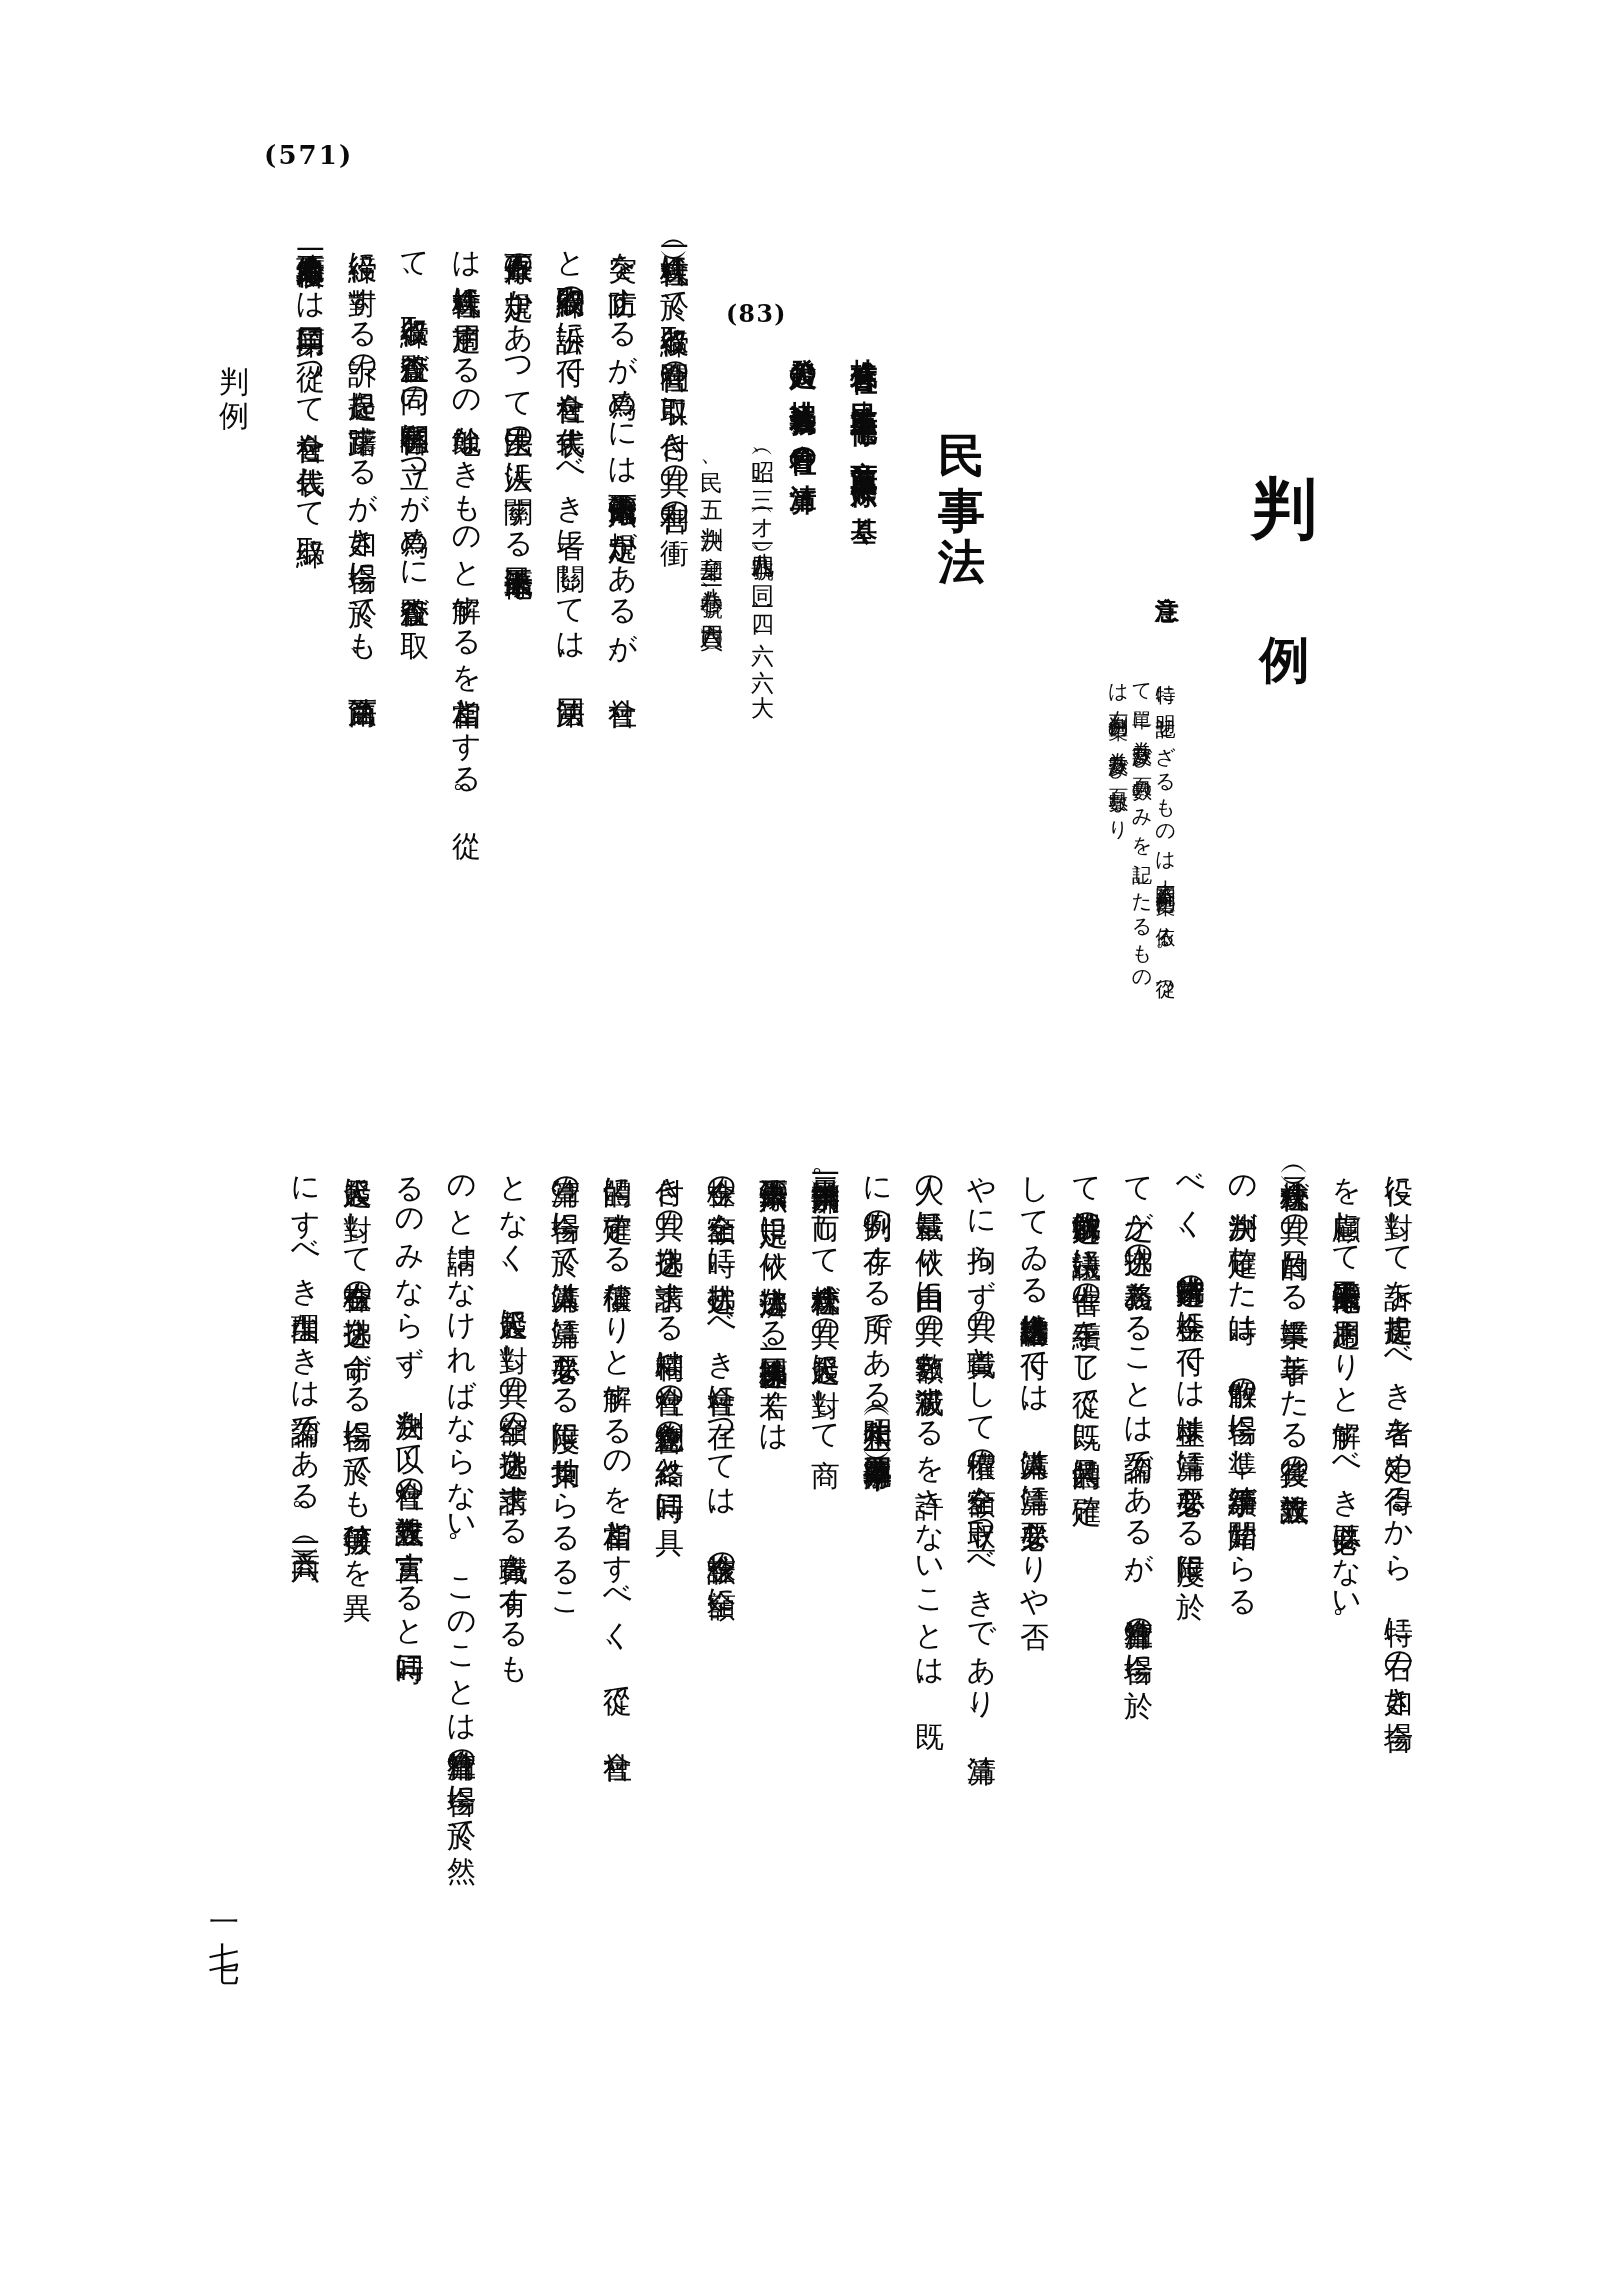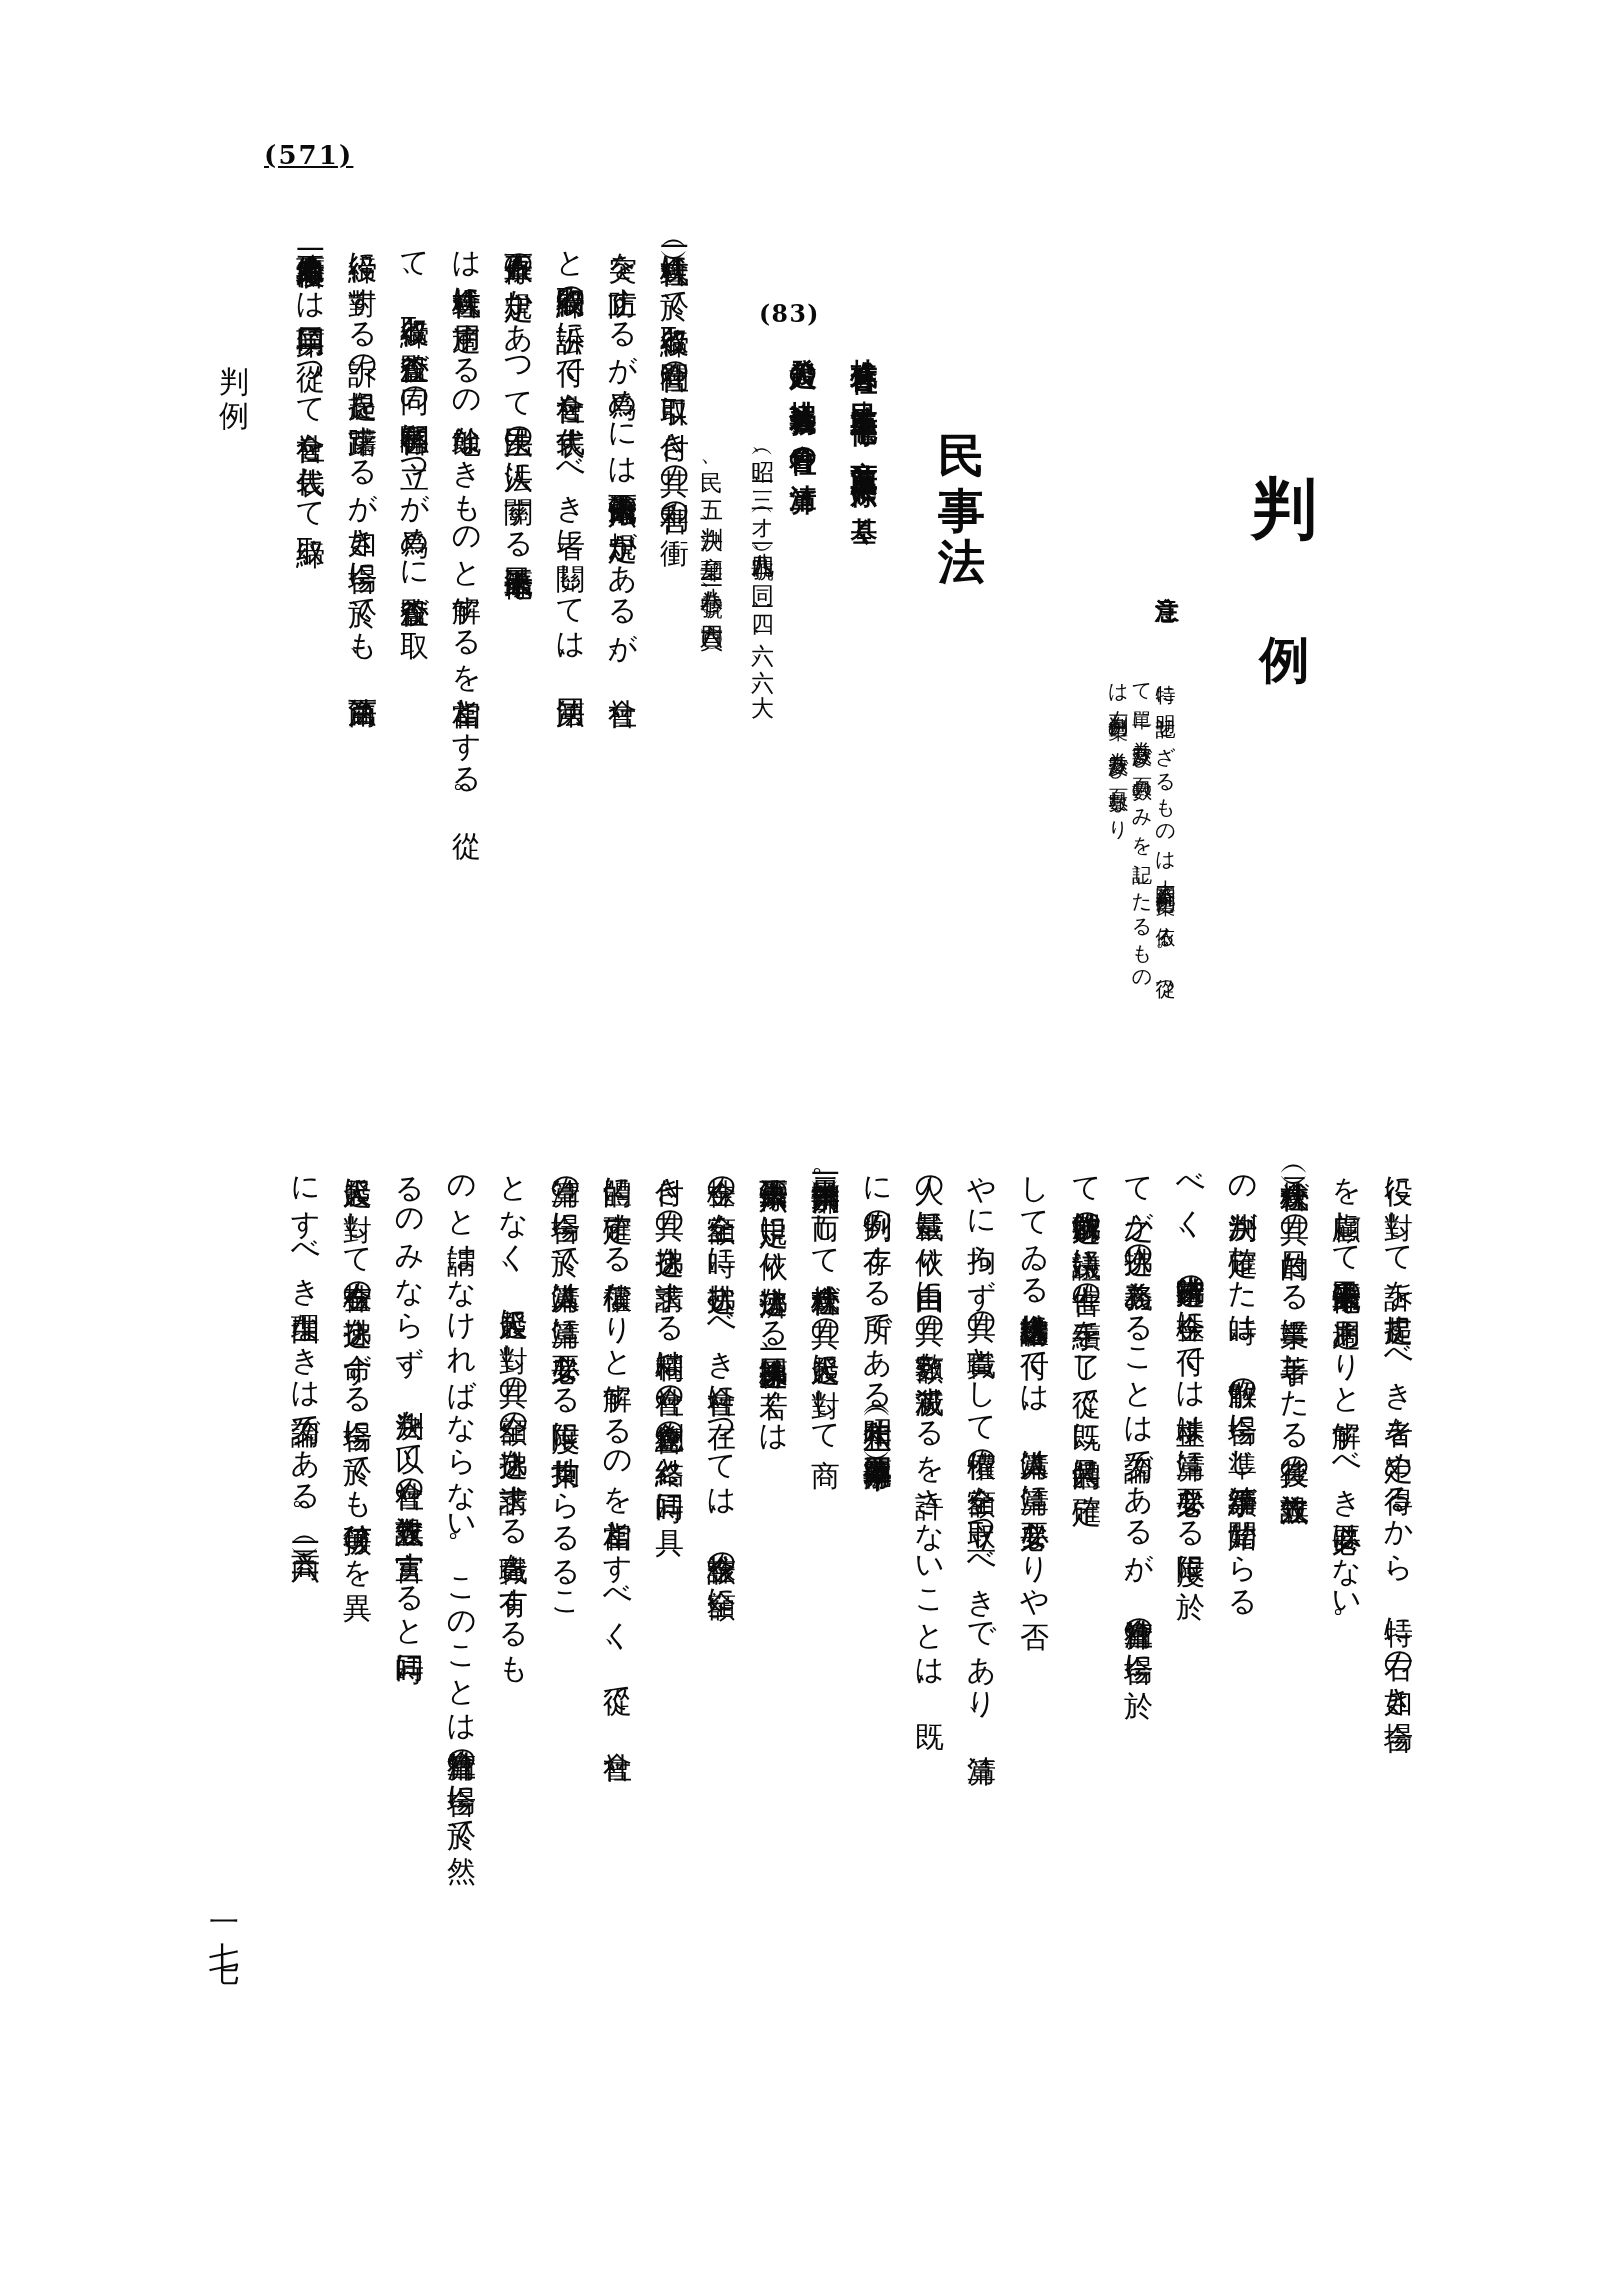--- a/index.html
+++ b/index.html
@@ -46,35 +46,35 @@
   }
   #section-heading{font-size:47px;line-height:56px;letter-spacing:51px;font-weight:bold;}
   #case-number{font-size:23.6px;font-weight:bold;letter-spacing:1.4px;}
   #page-ref{font-size:26px;font-weight:bold;letter-spacing:2.1px;}
   #running-head{font-size:30px;line-height:35px;letter-spacing:36px;}
   #page-number{font-size:30px;line-height:35px;letter-spacing:12.5px;}
 </style>
 </head>
 <body>
 
-<div id="page-ref" class="h" style="left:264px;top:140px;text-decoration:underline;">(571)</div>
+<div id="page-ref" class="h" style="left:264px;top:140px;">(571)</div>
 
 <div id="running-head" class="v" style="left:217px;top:342px;">判例</div>
 
 <div id="page-number" class="v" style="left:207px;top:1906px;">一七七</div>
 
 <div id="main-title-char1" class="v" style="left:1247px;top:421px;">判</div>
 <div id="main-title-char2" class="v" style="left:1255px;top:597px;">例</div>
 
 <div id="notice-label" class="v" style="left:1152px;top:578px;">注意</div>
 <div id="notice-text" class="v" style="left:1080px;top:669px;">特に明記せざるものは大審院判例集に依る。從つて單に卷數及び頁數のみを記したるものは右判例集の卷數及び頁數なり</div>
 
 <div id="section-heading" class="v" style="left:934px;top:397px;">民事法</div>
 
-<div id="case-number" class="h" style="left:759px;top:300px;text-align:right;">(83)</div>
+<div id="case-number" class="h" style="left:726px;top:300px;text-align:right;">(83)</div>
 <div class="v case-title" style="left:845px;top:337px;">株式會社と民法第五十七條──商法第百三十六條に基く</div>
 <div class="v case-title" style="left:784px;top:337px;">發起人の拂込義務と會社の淸算</div>
 <div class="v citation" style="left:749px;top:441px;">（昭、一三、（オ）一八九四號、同、一四、六、六、大、</div>
 <div class="v citation" style="left:698px;top:455px;">民、五、判決、棄却、一八卷一〇號、六四〇頁）</div>
 
 <div class="v body-col" style="left:656px;top:231px;">（一）株式會社に於て取締役と會社間の取引に付き其の利害の衝</div>
 <div class="v body-col" style="left:604px;top:231px;">突を防止するが爲めには商法第百七十六條の規定があるが、會社</div>
 <div class="v body-col" style="left:552px;top:231px;">と取締役間の訴訟に付て會社を代表すべき者に關しては、同法第</div>
 <div class="v body-col" style="left:500px;top:231px;">百八十五條の規定かあつて民法上の法人に關する民法第五十七條</div>
 <div class="v body-col" style="left:448px;top:231px;">は株式會社に適用するの餘地なきものと解するを相當とする。從</div>

